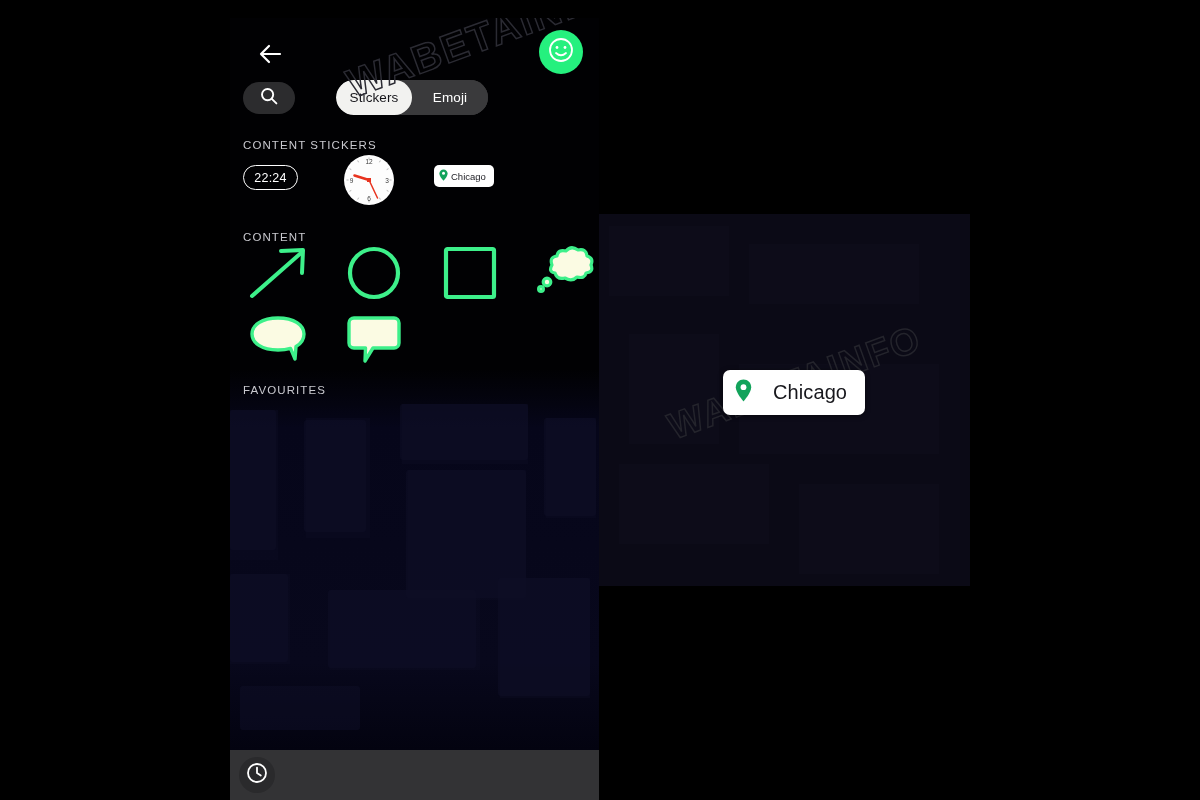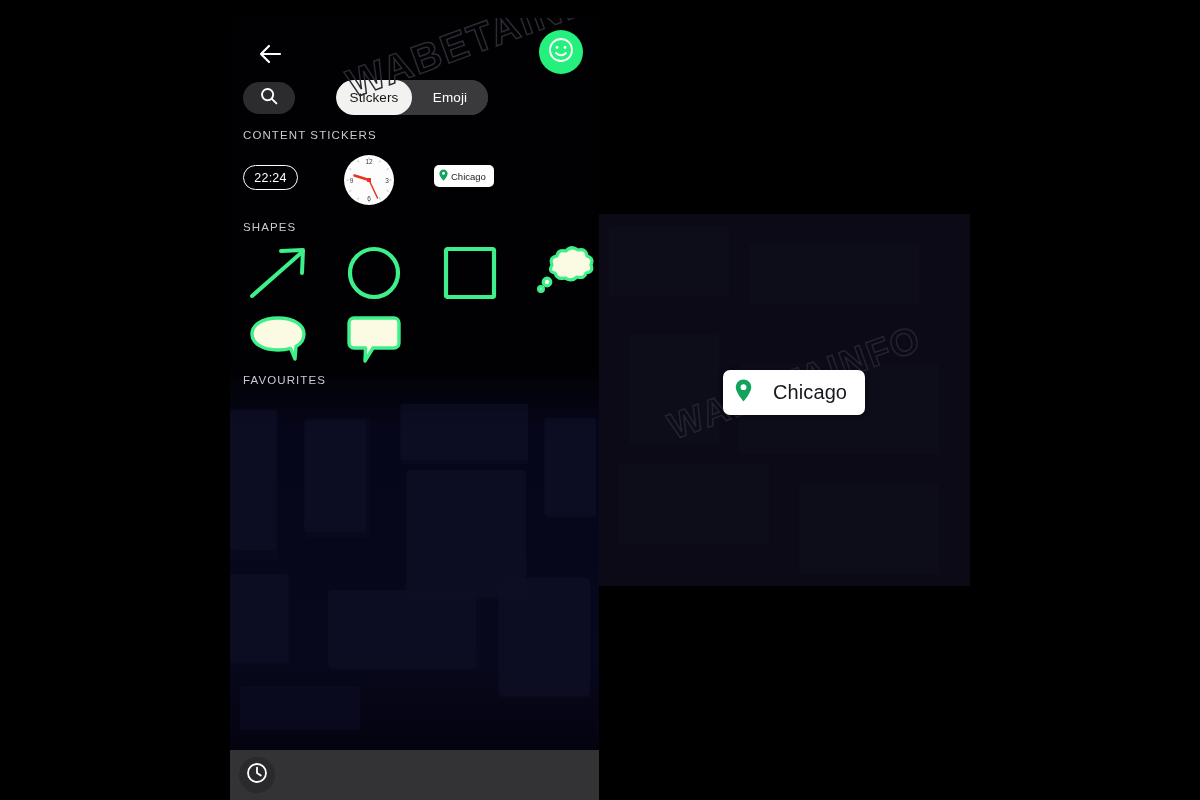--- a/index.html
+++ b/index.html
@@ -64,21 +64,21 @@
     flex: 1; display: flex; align-items: center; justify-content: center;
     font-size: 13.5px; cursor: pointer; letter-spacing: .1px;
   }
   .seg.active { background: #f2f2f0; color: #15151a; border-radius: 18px; }
   .seg.inactive { background: #3a3a3c; color: #ffffff; }
 
   
   .section-label {
     position: absolute; left: 13px;
     font-size: 11.5px; letter-spacing: 1.1px;
-    color: #c9c9cf; font-weight: 400;
+    color: #c9c9cf; font-weight: 400; margin-top: 10px;
   }
   #label-content { top: 111px; }
   #label-shapes  { top: 203px; }
   #label-fav     { top: 356px; }
 
   
   #content-row { position: absolute; left: 0; top: 133px; width: 369px; height: 68px; text-align: center; }
   #time-sticker {
     position: absolute; left: 13px; top: 14px;
     width: 55px; height: 25px; border: 1.6px solid #ffffff;
@@ -254,21 +254,21 @@
           <span>
             <svg width="9" height="12" viewBox="0 0 9 12">
               <path d="M4.5 0.4C2.2 0.4 0.4 2.2 0.4 4.4c0 3 4.1 7.3 4.1 7.3s4.1-4.3 4.1-7.3C8.6 2.2 6.8 0.4 4.5 0.4z" fill="#12a35b"></path>
               <circle cx="4.5" cy="4.3" r="1.5" fill="#ffffff"></circle>
             </svg>
           </span>
           <span class="loc-text">Chicago</span>
         </div>
       </div>
 
-      <div class="section-label" id="label-shapes">SHAPES</div>
+      <div class="section-label" id="label-shapes">CONTENT</div>
 
       <div id="shapes-grid">
 
         <div class="shape-cell" style="left:0px; top:0px;">
           <svg width="62" height="56" viewBox="0 0 62 56">
             <path d="M5 51 L54 8" fill="none" stroke="#3df08a" stroke-width="4" stroke-linecap="round"></path>
             <path d="M34 6 L56 5 L55 28" fill="none" stroke="#3df08a" stroke-width="4" stroke-linecap="round" stroke-linejoin="round"></path>
           </svg>
         </div>
 

